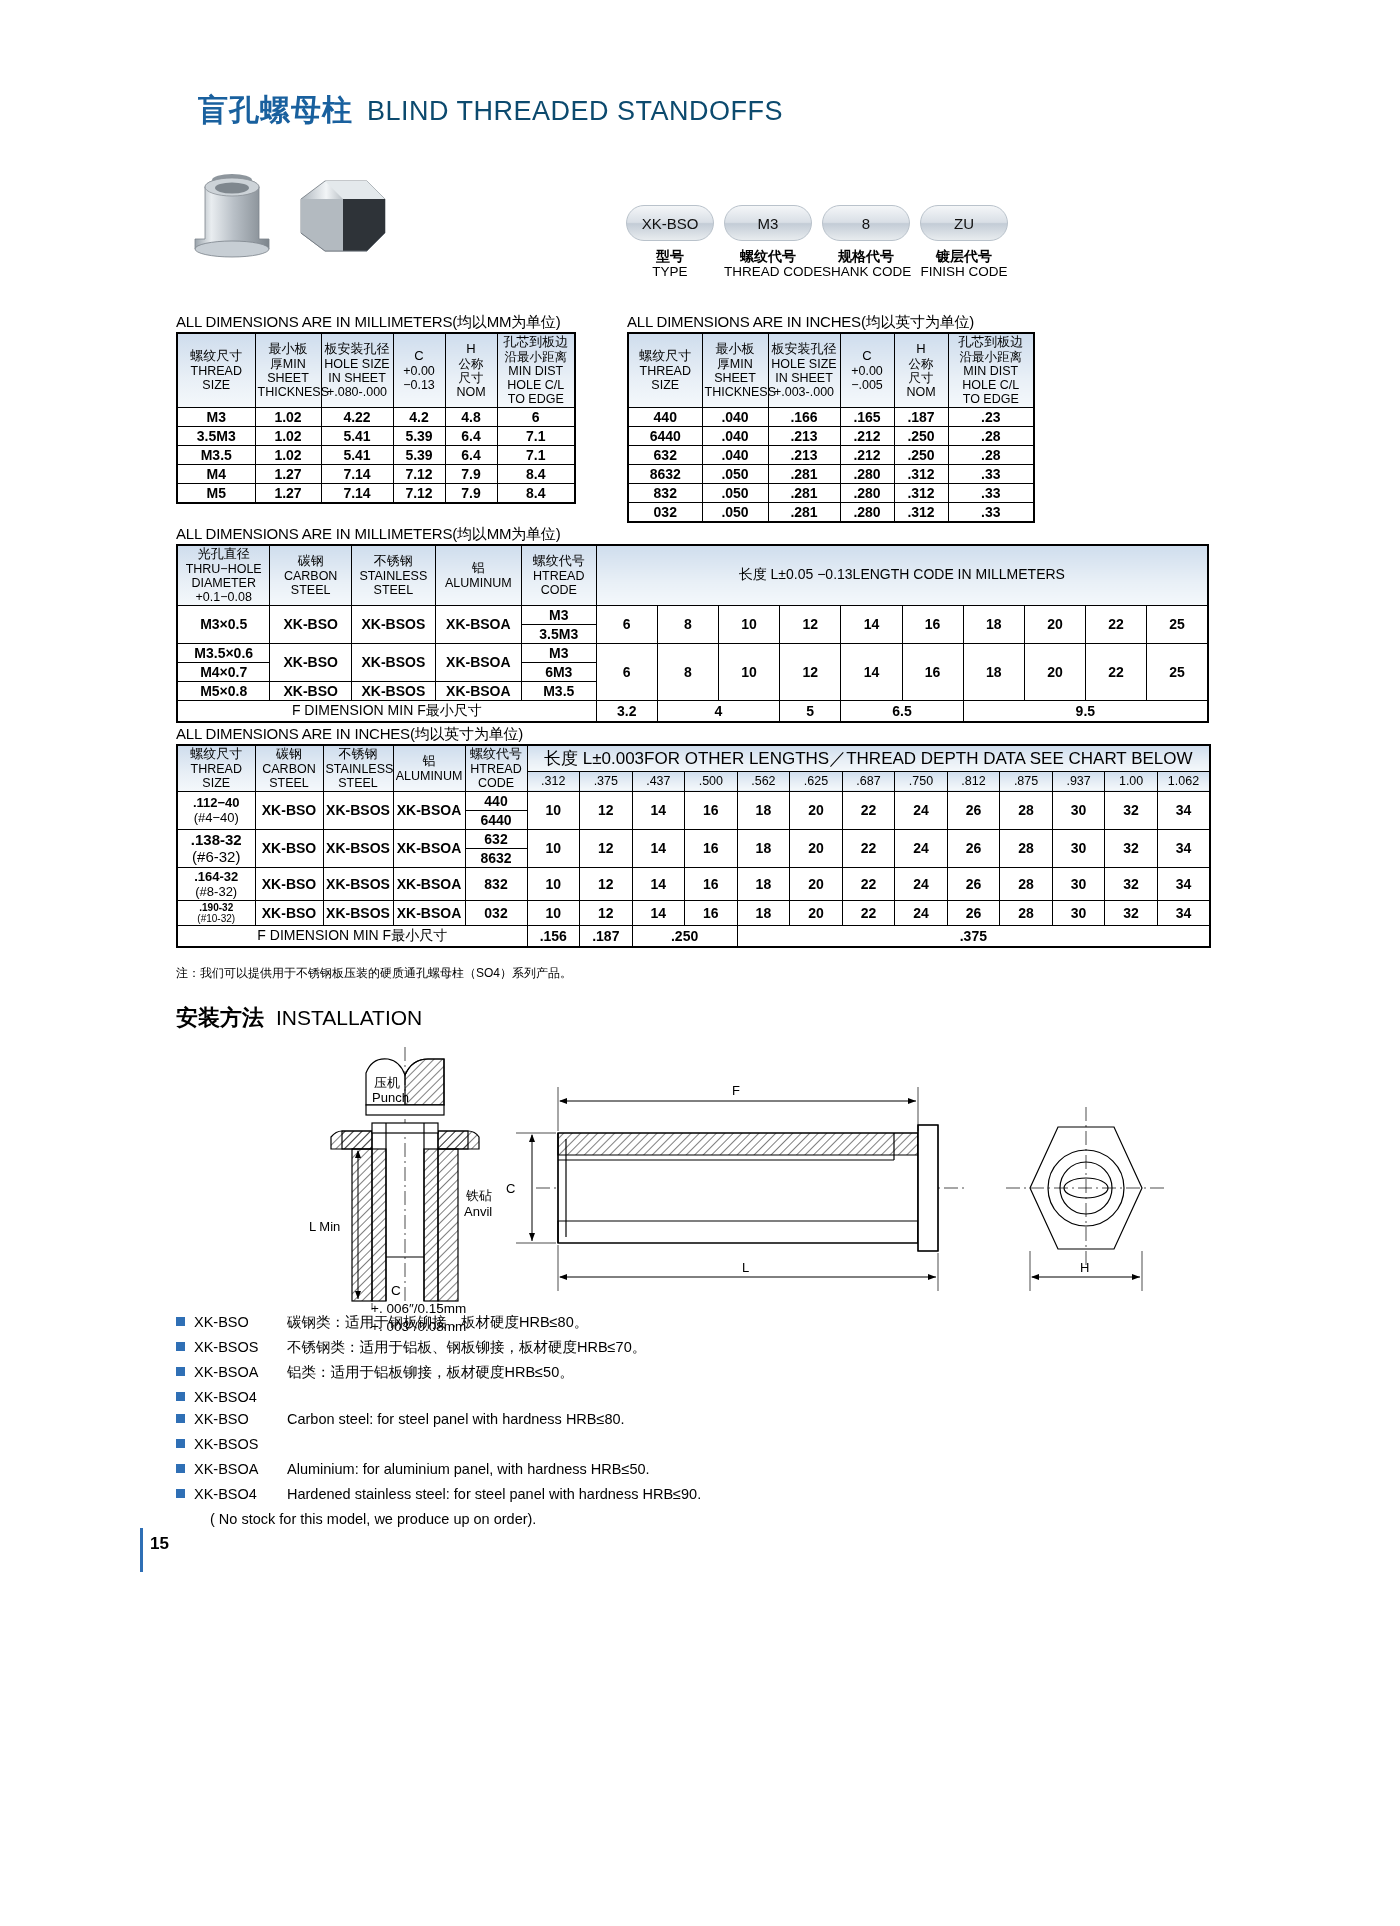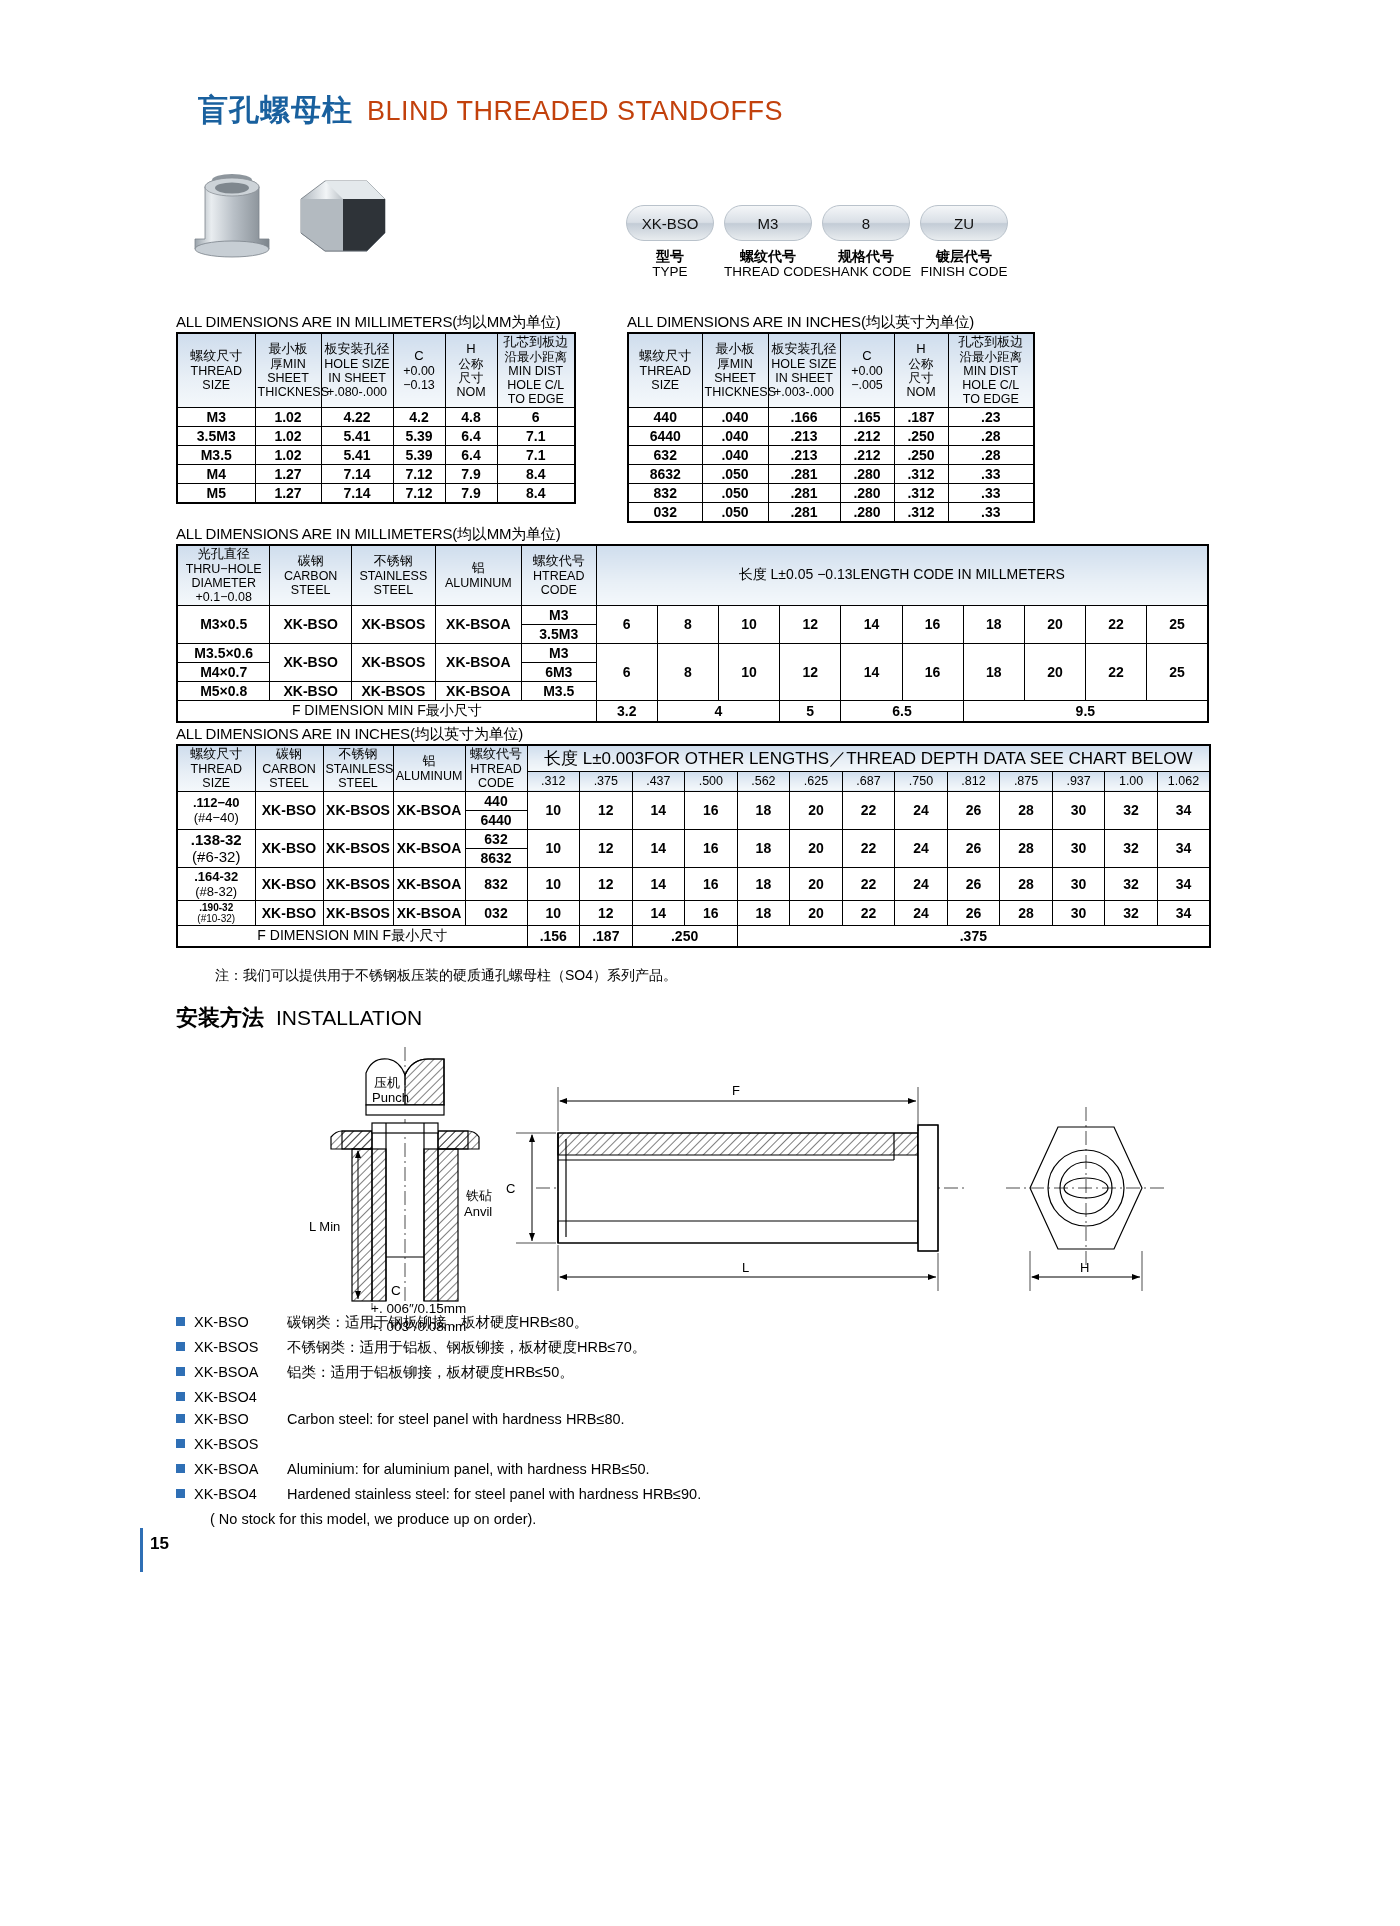--- a/index.html
+++ b/index.html
@@ -10,21 +10,21 @@
     font-family:"Liberation Sans", sans-serif;
     color:#000;
     position:relative;
     overflow:hidden;
   }
   .page { position:absolute; inset:0; padding:0; }
 
   
   .title-row { position:absolute; left:178px; top:95px; display:flex; align-items:flex-end; gap:14px;margin-left:20px; }
   .title-cn { font-size:30px; font-weight:bold; color:#19609e; letter-spacing:1px; line-height:1; }
-  .title-en { font-size:27px; font-weight:normal; color:#c2410c; letter-spacing:0.5px; line-height:1; }
+  .title-en { font-size:27px; font-weight:normal; color:#0c4a6e; letter-spacing:0.5px; line-height:1; }
 
   
   .prod-area { position:absolute; left:185px; top:165px; width:420px; height:110px; }
 
   
   .codes { position:absolute; left:626px; top:205px; display:flex; gap:10px; }
   .code-col { width:88px; text-align:center; }
   .pill {
     height:36px; border-radius:18px;
     background:linear-gradient(180deg,#f4f6f8 0%,#d9dfe6 48%,#c3ccd6 52%,#e8ecef 100%);
@@ -58,21 +58,21 @@
   #cap1 { position:absolute; left:176px; top:313px; }
   #tbl1 { position:absolute; left:176px; top:332px; width:398px; }
   #cap2 { position:absolute; left:627px; top:313px; }
   #tbl2 { position:absolute; left:627px; top:332px; width:406px; }
   #cap3 { position:absolute; left:176px; top:525px; }
   #tbl3 { position:absolute; left:176px; top:544px; width:1033px; }
   #cap4 { position:absolute; left:176px; top:725px; }
   #tbl4 { position:absolute; left:176px; top:744px; width:1033px; }
 
   
-  .note { position:absolute; left:176px; top:965px; font-size:14px; line-height:1.45;margin-left:39px; }
+  .note { position:absolute; left:176px; top:965px; font-size:12px; line-height:1.45; }
   .note div { white-space:nowrap; }
 
   
   .inst-head { position:absolute; left:176px; top:1003px; display:flex; align-items:baseline; gap:12px; }
   .inst-cn { font-size:22px; font-weight:bold; color:#000; }
   .inst-en { font-size:21px; color:#000; }
 
   
   .draw { position:absolute; left:176px; top:1045px; width:1060px; height:265px; }
 

